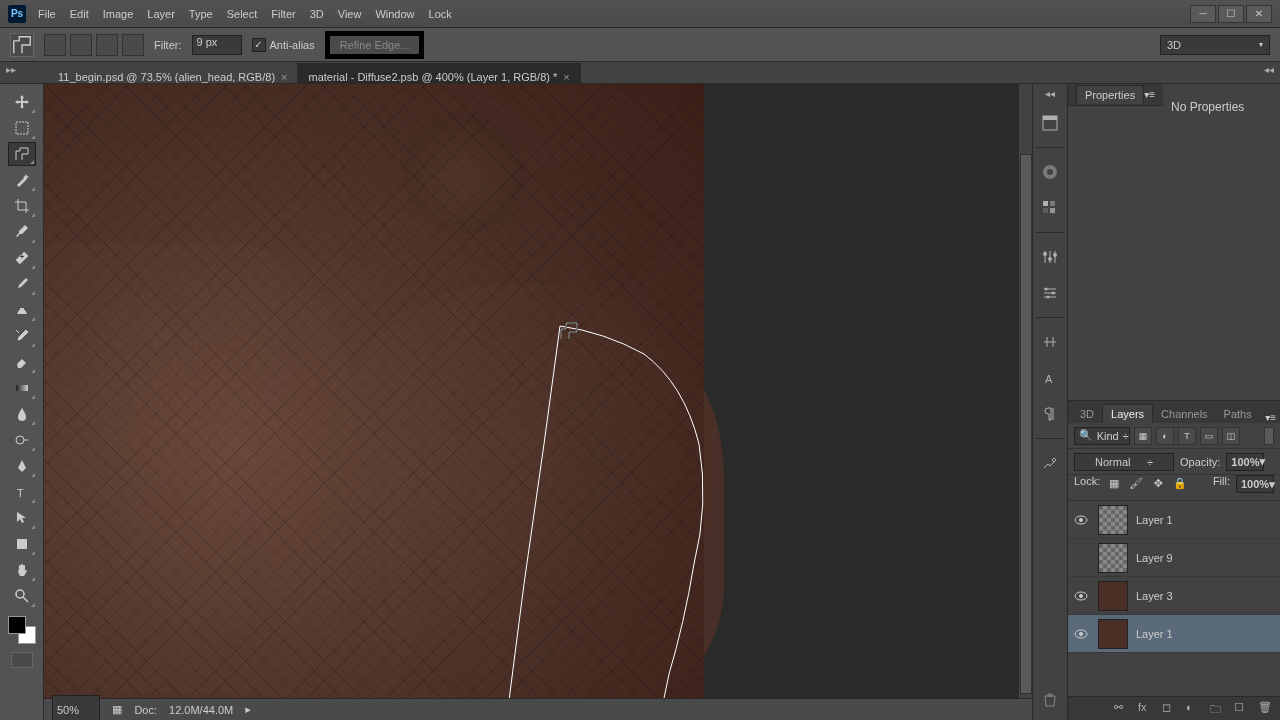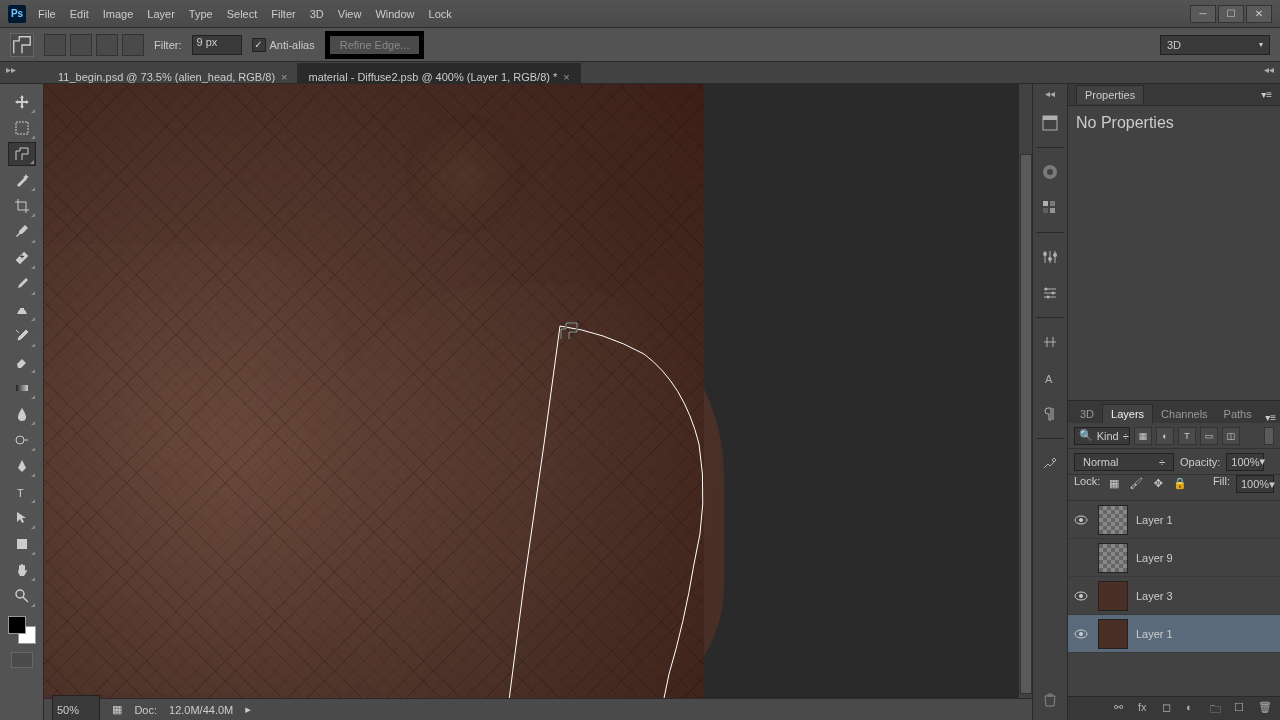--- a/index.html
+++ b/index.html
@@ -71,38 +71,38 @@
 .dock-icon { width: 24px; height: 24px; display: flex; align-items: center; justify-content: center; opacity: 0.8; }
 .dock-sep { width: 28px; height: 1px; background: #2a2a2a; }
 .dock-trash { margin-top: auto; margin-bottom: 8px; }
 
 
 .panels { width: 212px; background: #424242; display: flex; flex-direction: column; }
 .panel-header { height: 22px; background: #383838; border-bottom: 1px solid #2a2a2a; display: flex; align-items: center; padding: 0 8px; }
 .panel-tab { padding: 3px 8px; background: #424242; border: 1px solid #2a2a2a; border-bottom: none; }
 .panel-menu { margin-left: auto; font-size: 10px; }
 .panel-body { background: #424242; padding: 8px; }
-.no-props { color: #ccc; font-size: 16px; }
-
-.properties-panel { height: 316px; display: flex; flex-direction: column; }
+.no-props { color: #ccc; font-size: 12px; margin-top: 8px; }
+
+.properties-panel { height: 316px; display: flex; }
 .properties-panel .panel-body { flex: 1; }
 
 .layers-panel { flex: 1; display: flex; flex-direction: column; border-top: 1px solid #2a2a2a; }
 .layers-tabs { height: 22px; background: #383838; display: flex; align-items: flex-end; padding: 0 4px; }
 .layers-tabs .tab { padding: 3px 8px; color: #999; cursor: default; }
 .layers-tabs .tab.active { background: #424242; color: #eee; border: 1px solid #2a2a2a; border-bottom: none; }
 
 .layer-filter-row { height: 26px; display: flex; align-items: center; padding: 0 6px; gap: 4px; border-bottom: 1px solid #333; }
 .filter-select { width: 56px; height: 18px; background: #3a3a3a; border: 1px solid #222; display: flex; align-items: center; padding: 0 4px; gap: 4px; font-size: 10px; }
 .filter-ico { width: 18px; height: 18px; background: #4a4a4a; border: 1px solid #333; display: flex; align-items: center; justify-content: center; font-size: 9px; }
 .filter-toggle { width: 10px; height: 18px; background: #5a5a5a; border: 1px solid #333; margin-left: auto; }
 
 .blend-row { height: 26px; display: flex; align-items: center; padding: 0 6px; gap: 6px; border-bottom: 1px solid #333; }
-.blend-select { width: 100px; height: 18px; background: #3a3a3a; border: 1px solid #222; padding: 0 8px; display: flex; align-items: center; justify-content: space-between; }
-.pct-field { width: 38px; height: 18px; background: #3a3a3a; border: 1px solid #222; padding: 0 4px; display: flex; align-items: center; justify-content: space-between; }
+.blend-select { width: 100px; height: 18px; background: #3a3a3a; border: 1px solid #222; padding: 0 20px; display: flex; align-items: center; justify-content: space-between; }
+.pct-field { width: 38px; height: 18px; background: #3a3a3a; border: 1px solid #222; padding: 0 4px; display: flex; align-items: center; justify-content: space-between; font-weight: bold; }
 
 .lock-row { height: 26px; display: flex; padding: 0 6px; gap: 6px; border-bottom: 1px solid #333; }
 .lock-ico { width: 16px; height: 16px; display: flex; align-items: center; justify-content: center; }
 
 .layer-list { flex: 1; overflow: auto; }
 .layer-item { height: 38px; display: flex; align-items: center; padding: 0 4px; gap: 8px; border-bottom: 1px solid #3a3a3a; }
 .layer-item.selected { background: #5a6a7a; }
 .vis-toggle { width: 18px; height: 18px; display: flex; align-items: center; justify-content: center; }
 .layer-thumb { width: 30px; height: 30px; background: #666; border: 1px solid #222; background-image: linear-gradient(45deg,#888 25%,transparent 25%,transparent 75%,#888 75%),linear-gradient(45deg,#888 25%,transparent 25%,transparent 75%,#888 75%); background-size: 8px 8px; background-position: 0 0, 4px 4px; }
 .layer-thumb.tex { background: #4a2f26; }

